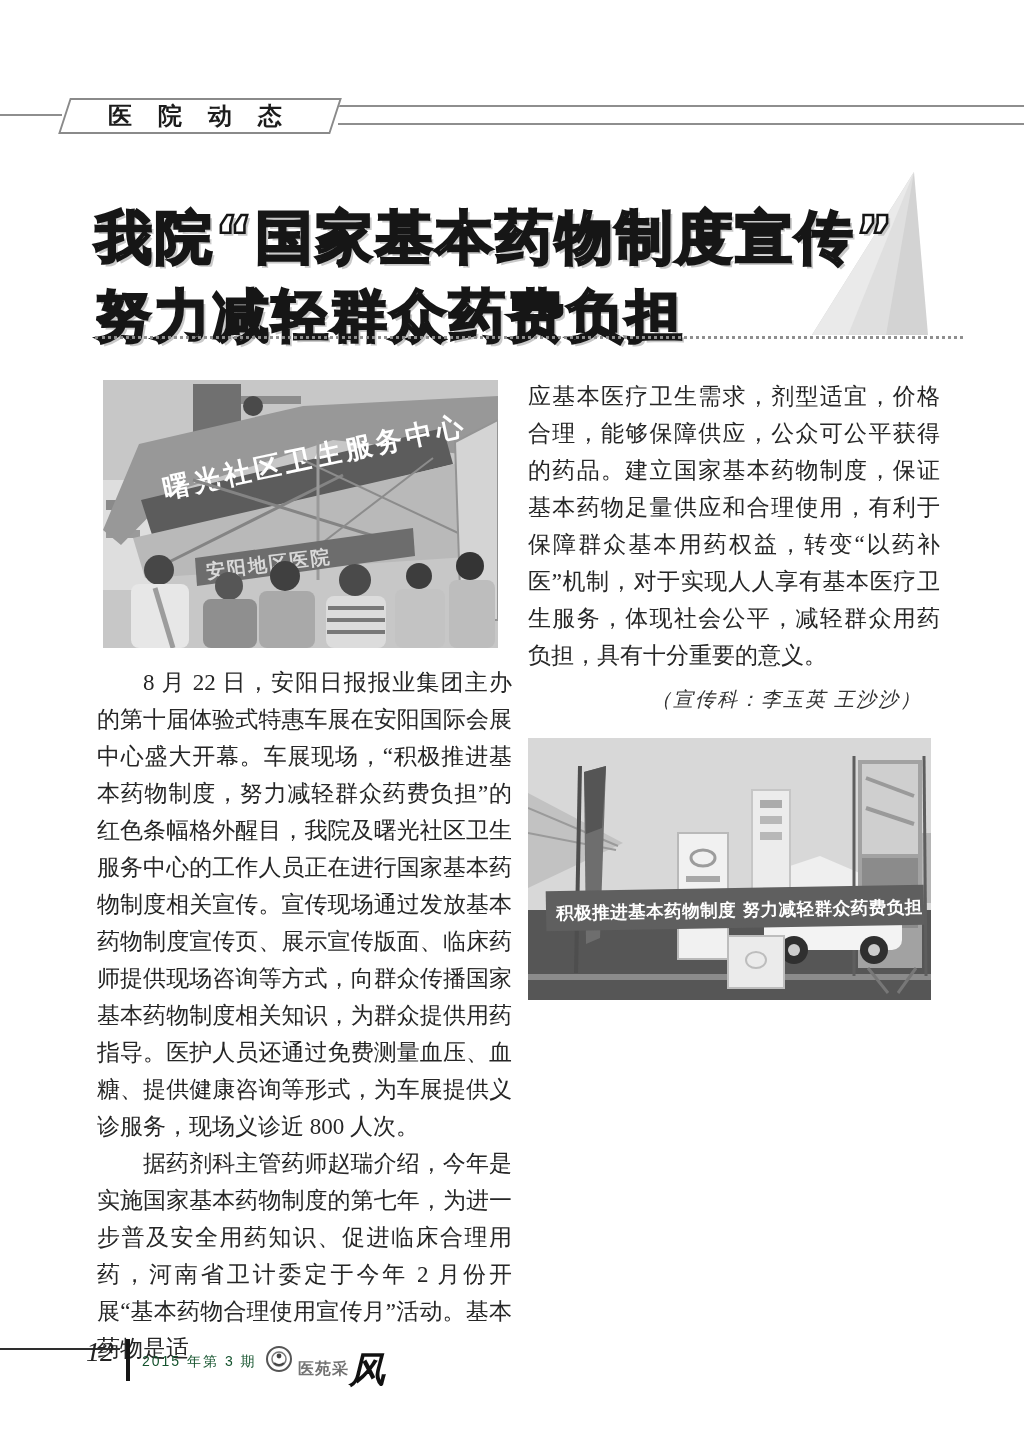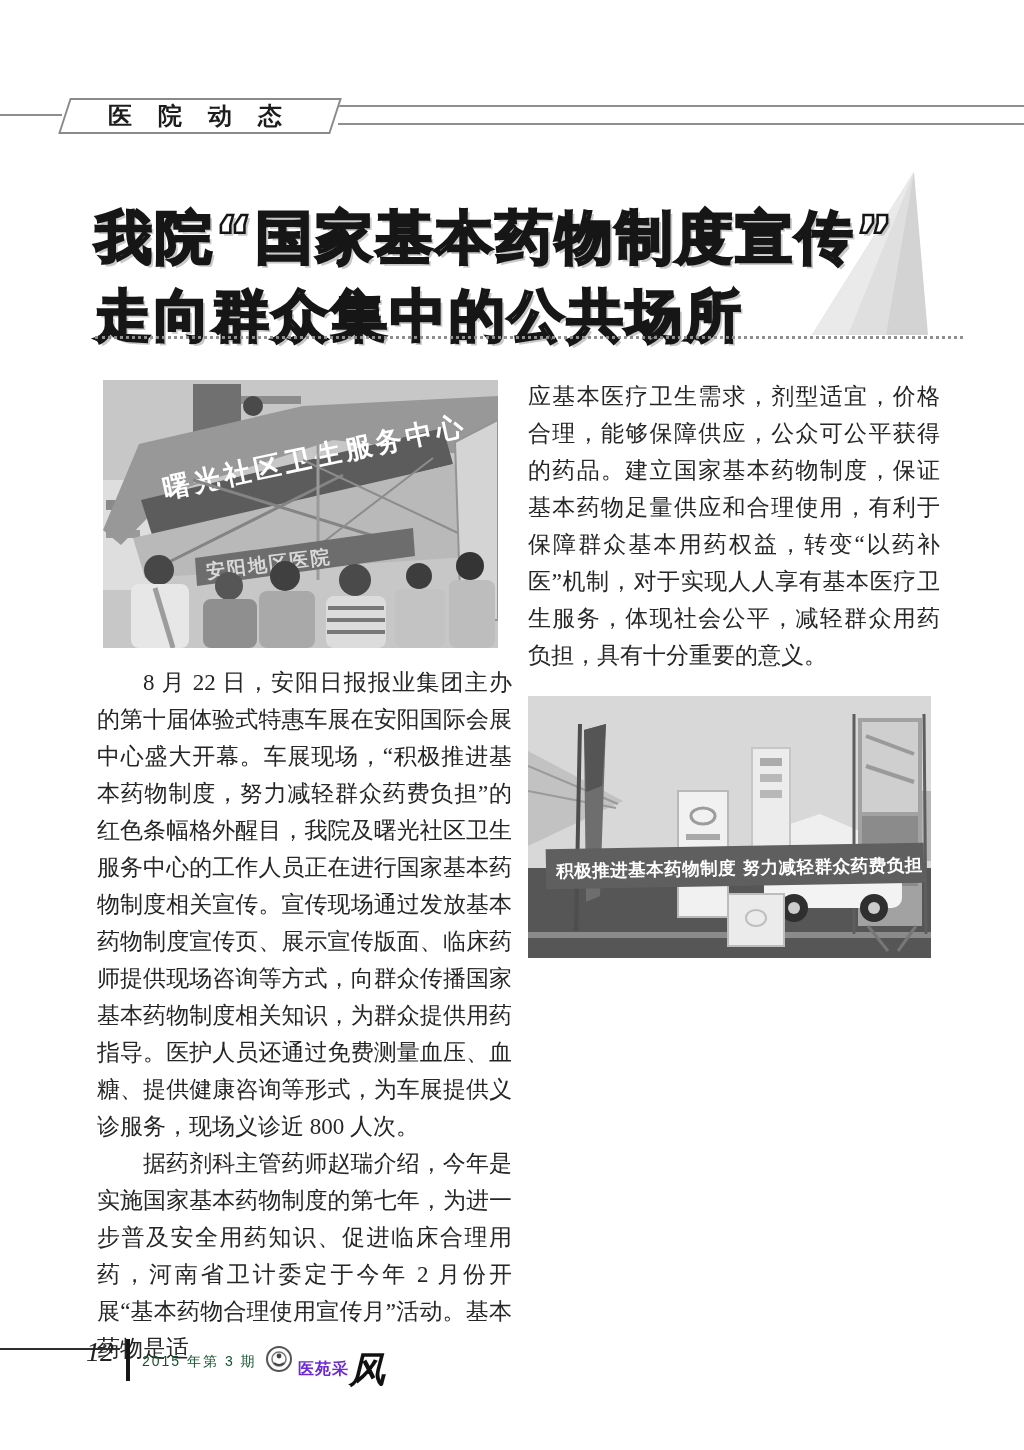--- a/index.html
+++ b/index.html
@@ -59,21 +59,21 @@
   .footer-rule{position:absolute;left:0;top:12px;width:120px;height:2px;background:#2e2e2e;}
   .footer-pagenum{
     position:absolute;left:86px;top:0;font-size:28px;font-style:italic;
     color:#222;font-family:"Liberation Serif","DejaVu Serif",serif;
   }
   .footer-bar{position:absolute;left:126px;top:3px;width:4px;height:42px;background:#161616;}
   .footer-issue{position:absolute;left:142px;top:17px;font-size:14px;color:#14532d;letter-spacing:2px;
     font-family:Liberation Sans, sans-serif;}
   .footer-logo{position:absolute;left:264px;top:8px;}
   .footer-mag{position:absolute;left:298px;top:10px;white-space:nowrap;}
-  .mag-head{font-weight:900;font-size:16px;color:#6d28d9;letter-spacing:1px;vertical-align:8px;
+  .mag-head{font-weight:900;font-size:16px;color:#737373;letter-spacing:1px;vertical-align:8px;
     font-family:"DejaVu Sans","Liberation Sans",sans-serif;}
   .mag-tail{font-size:36px;font-weight:bold;font-style:italic;color:#111;
     font-family:"Liberation Serif","DejaVu Serif",serif;}
 </style>
 </head>
 <body>
 
 <div id="page">
 
   <div class="hdr-line hdr-left-line"></div>
@@ -84,21 +84,21 @@
   </div>
 
   <svg class="tri-deco" width="145" height="168" viewBox="0 0 145 168">
     <polygon points="126,2 140,165 24,165" fill="#d3d3d3"></polygon>
     <polygon points="126,2 98,165 24,165" fill="#dfdfdf"></polygon>
     <polygon points="126,2 60,165 24,165" fill="#eaeaea"></polygon>
   </svg>
 
   <div class="title-wrap">
     <div class="title-line title-1">我院“国家基本药物制度宣传”</div>
-    <div class="title-line title-2">走向群众集中的公共场所</div>
+    <div class="title-line title-2">努力减轻群众药费负担</div>
   </div>
   <div class="dotted-rule"></div>
 
   <div class="content">
 
     <div class="col">
 
       <svg class="photo-frame photo1" width="395" height="268" viewBox="0 0 395 268">
         <rect x="0" y="0" width="395" height="268" fill="#c7c7c7"></rect>
         <rect x="0" y="100" width="60" height="110" fill="#dedede"></rect>
@@ -143,20 +143,21 @@
         <circle cx="367" cy="186" r="14" fill="#343434"></circle>
         <rect x="346" y="200" width="46" height="68" rx="8" fill="#bdbdbd"></rect>
       </svg>
 
       <p class="body-p indent">8 月 22 日，安阳日报报业集团主办的第十届体验式特惠车展在安阳国际会展中心盛大开幕。车展现场，“积极推进基本药物制度，努力减轻群众药费负担”的红色条幅格外醒目，我院及曙光社区卫生服务中心的工作人员正在进行国家基本药物制度相关宣传。宣传现场通过发放基本药物制度宣传页、展示宣传版面、临床药师提供现场咨询等方式，向群众传播国家基本药物制度相关知识，为群众提供用药指导。医护人员还通过免费测量血压、血糖、提供健康咨询等形式，为车展提供义诊服务，现场义诊近 800 人次。</p>
       <p class="body-p indent">据药剂科主管药师赵瑞介绍，今年是实施国家基本药物制度的第七年，为进一步普及安全用药知识、促进临床合理用药，河南省卫计委定于今年 2 月份开展“基本药物合理使用宣传月”活动。基本药物是适</p>
     </div>
 
     <div class="col col-right">
       <p class="body-p">应基本医疗卫生需求，剂型适宜，价格合理，能够保障供应，公众可公平获得的药品。建立国家基本药物制度，保证基本药物足量供应和合理使用，有利于保障群众基本用药权益，转变“以药补医”机制，对于实现人人享有基本医疗卫生服务，体现社会公平，减轻群众用药负担，具有十分重要的意义。</p>
+      <div class="byline">（宣传科：李玉英 王沙沙）</div>
 
       <svg class="photo-frame photo2" width="403" height="262" viewBox="0 0 403 262">
         <rect x="0" y="0" width="403" height="262" fill="#d8d8d8"></rect>
 
         <polygon points="0,55 95,105 0,150" fill="#c2c2c2"></polygon>
         <line x1="0" y1="70" x2="90" y2="108" stroke="#9a9a9a" stroke-width="2"></line>
         <line x1="0" y1="95" x2="88" y2="112" stroke="#9a9a9a" stroke-width="2"></line>
         <polygon points="250,132 292,118 334,136 334,150 250,150" fill="#efefef"></polygon>
         <rect x="352" y="95" width="51" height="70" fill="#b5b5b5"></rect>
 

